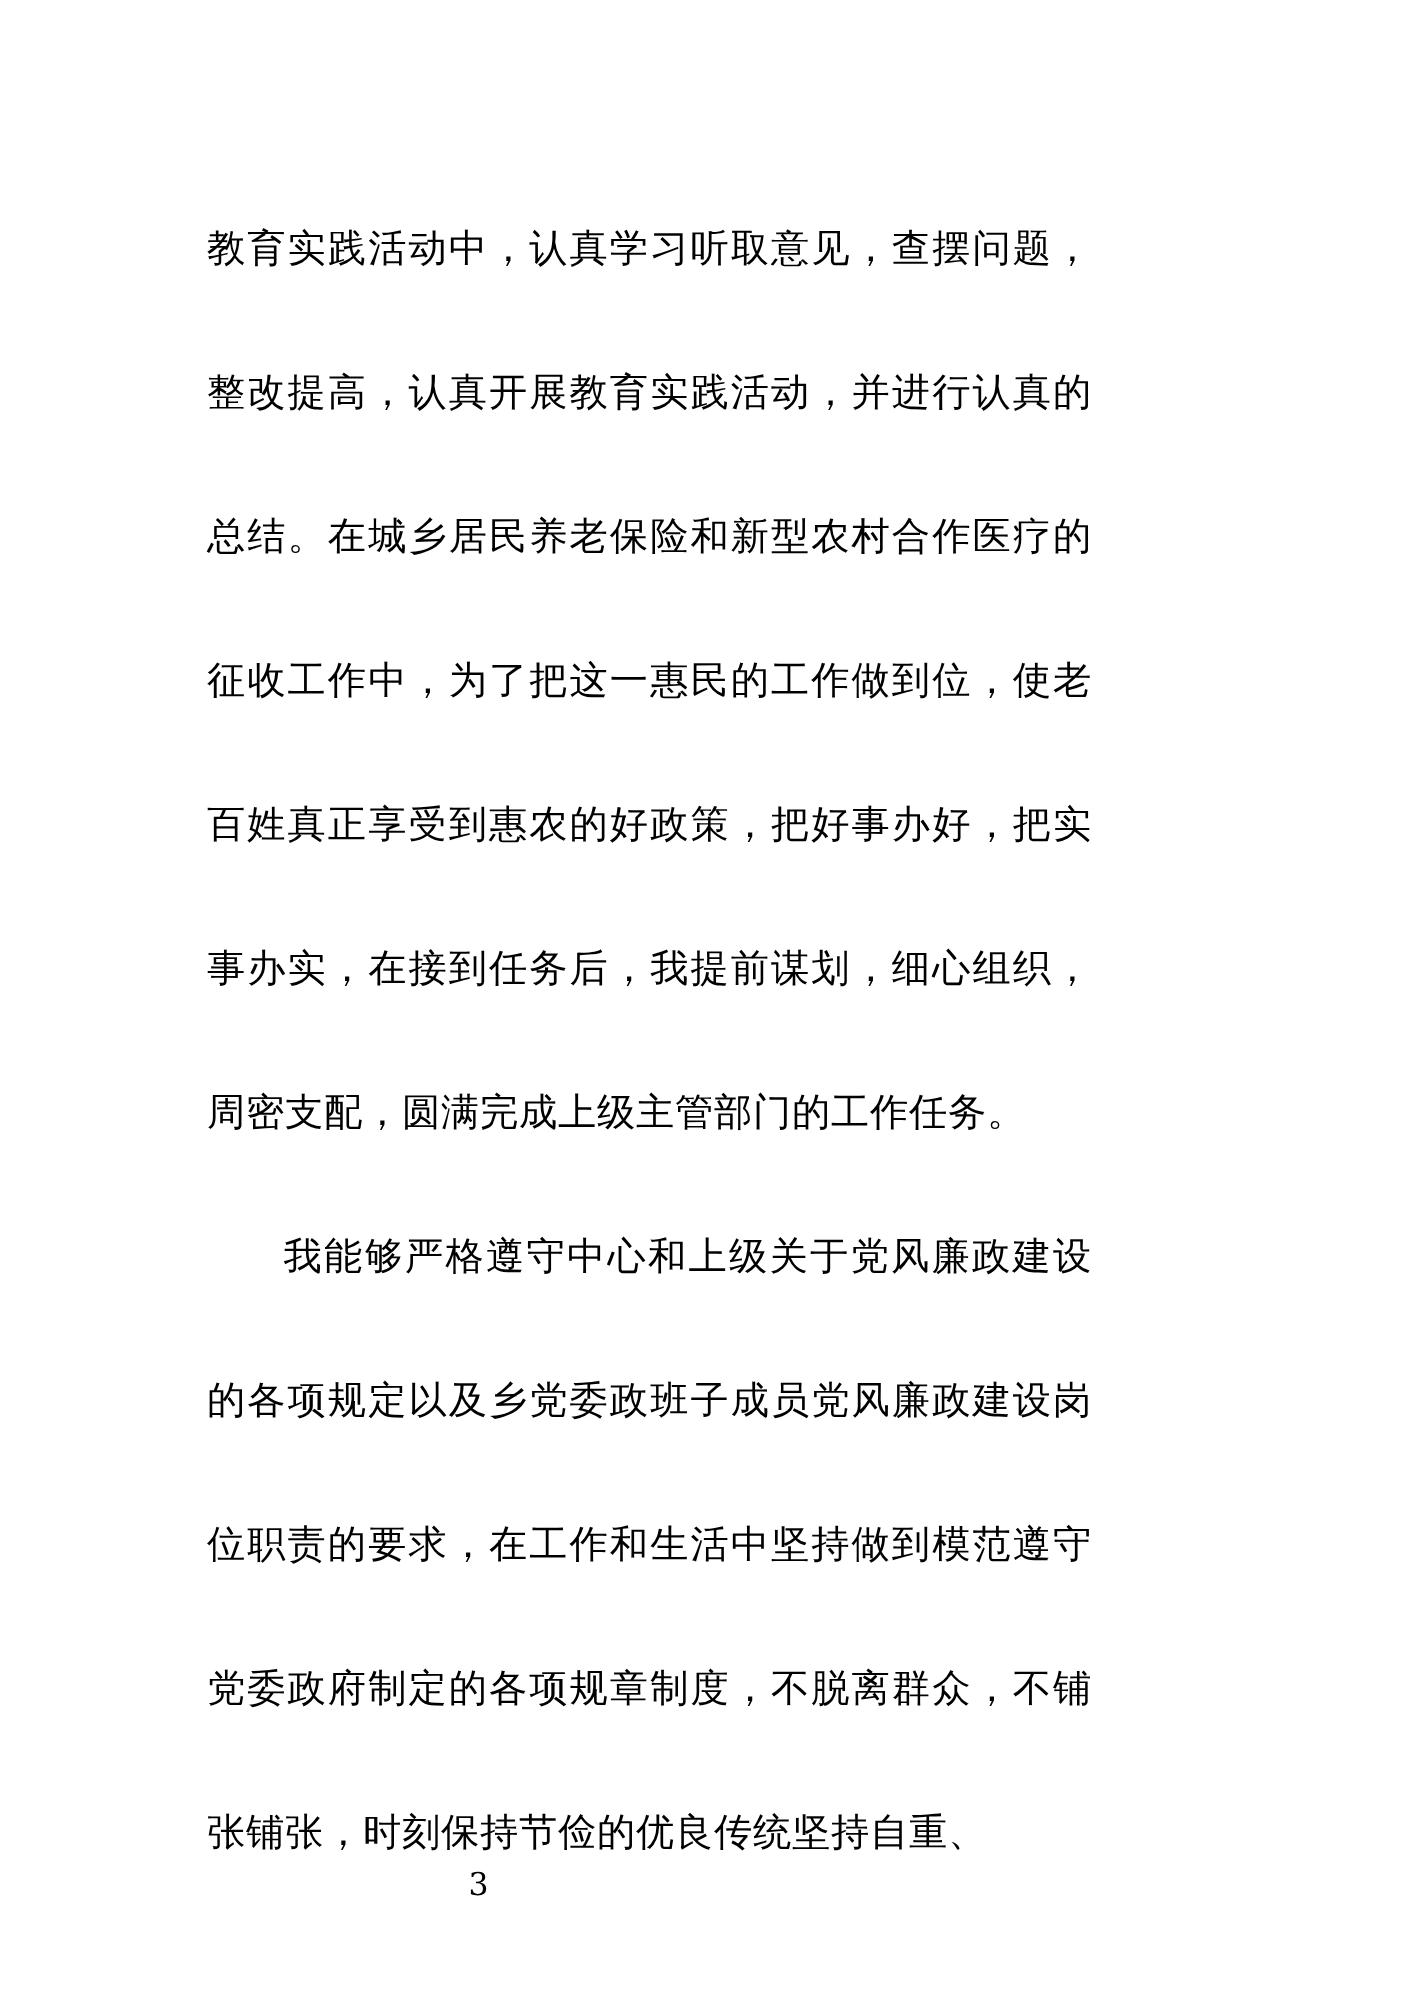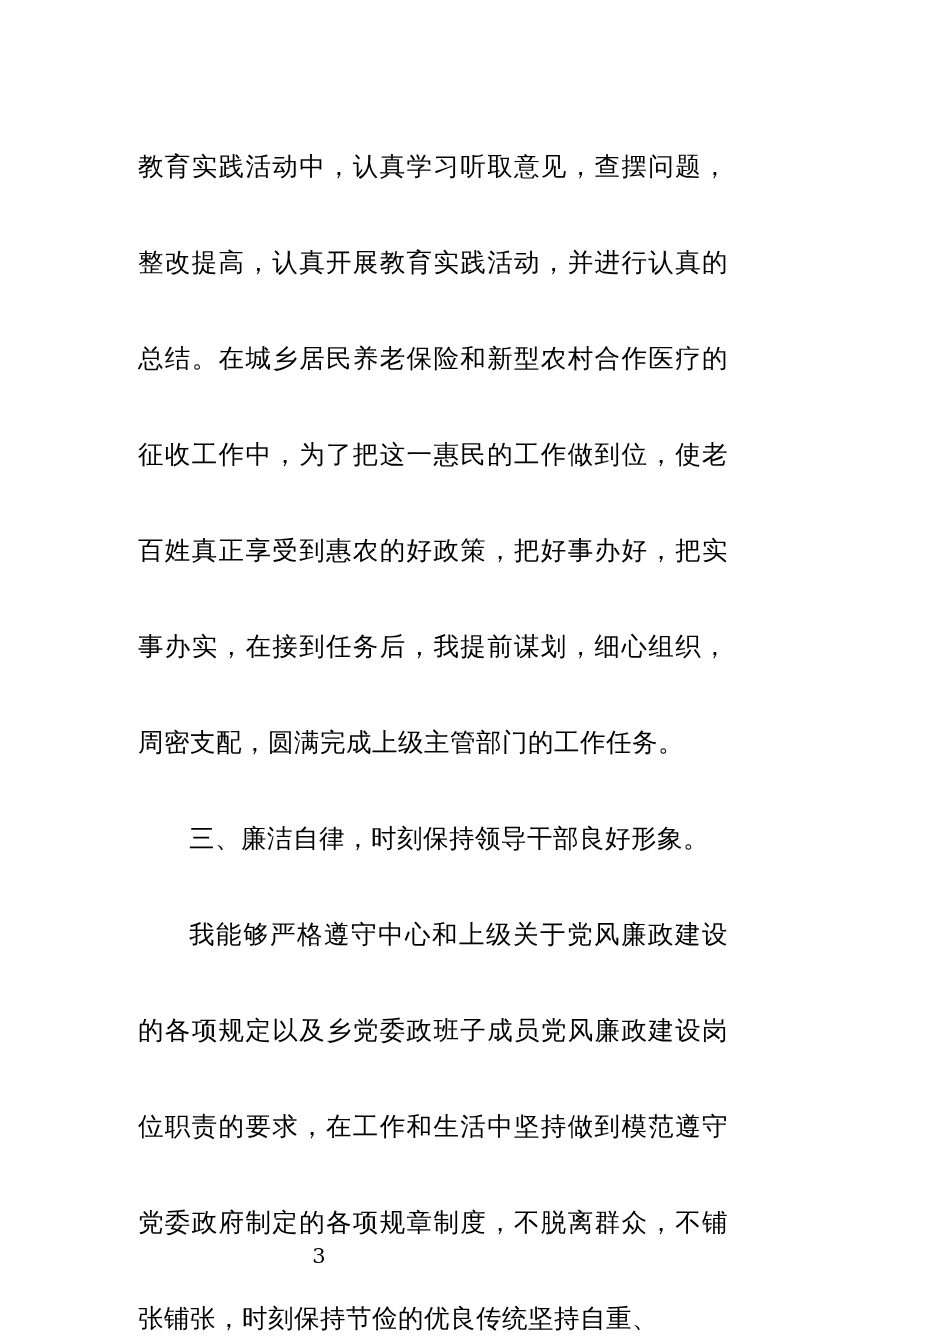--- a/index.html
+++ b/index.html
@@ -53,19 +53,18 @@
     display: inline-block;
     margin-left: -172px;
   }
 </style>
 </head>
 <body>
 
 <div class="page">
   <div class="doc-body">
     <p class="para">教育实践活动中，认真学习听取意见，查摆问题，整改提高，认真开展教育实践活动，并进行认真的总结。在城乡居民养老保险和新型农村合作医疗的征收工作中，为了把这一惠民的工作做到位，使老百姓真正享受到惠农的好政策，把好事办好，把实事办实，在接到任务后，我提前谋划，细心组织，周密支配，圆满完成上级主管部门的工作任务。</p>
-    <p class="para indent">三、廉洁自律，时刻保持领导干部良好形象。</p>
     <p class="para indent">我能够严格遵守中心和上级关于党风廉政建设的各项规定以及乡党委政班子成员党风廉政建设岗位职责的要求，在工作和生活中坚持做到模范遵守党委政府制定的各项规章制度，不脱离群众，不铺张铺张，时刻保持节俭的优良传统坚持自重、</p>
   </div>
   <div class="page-number">
     <span class="pn-inner">3</span>
   </div>
 </div>
 
 </body></html>

